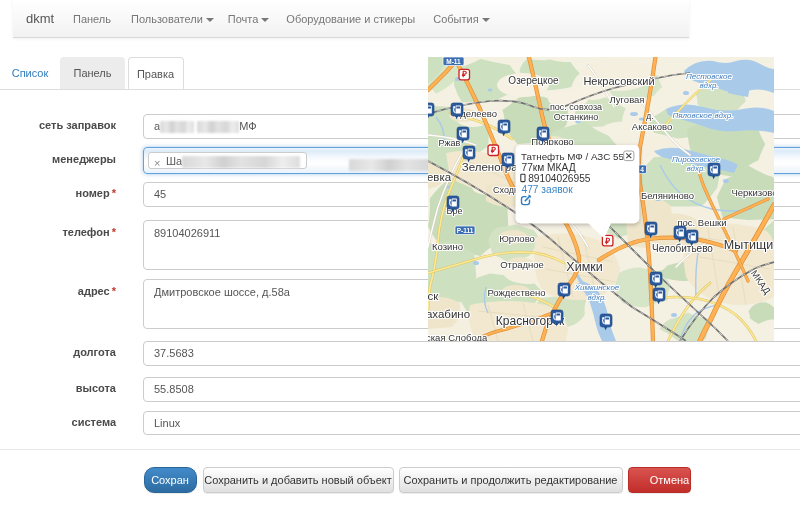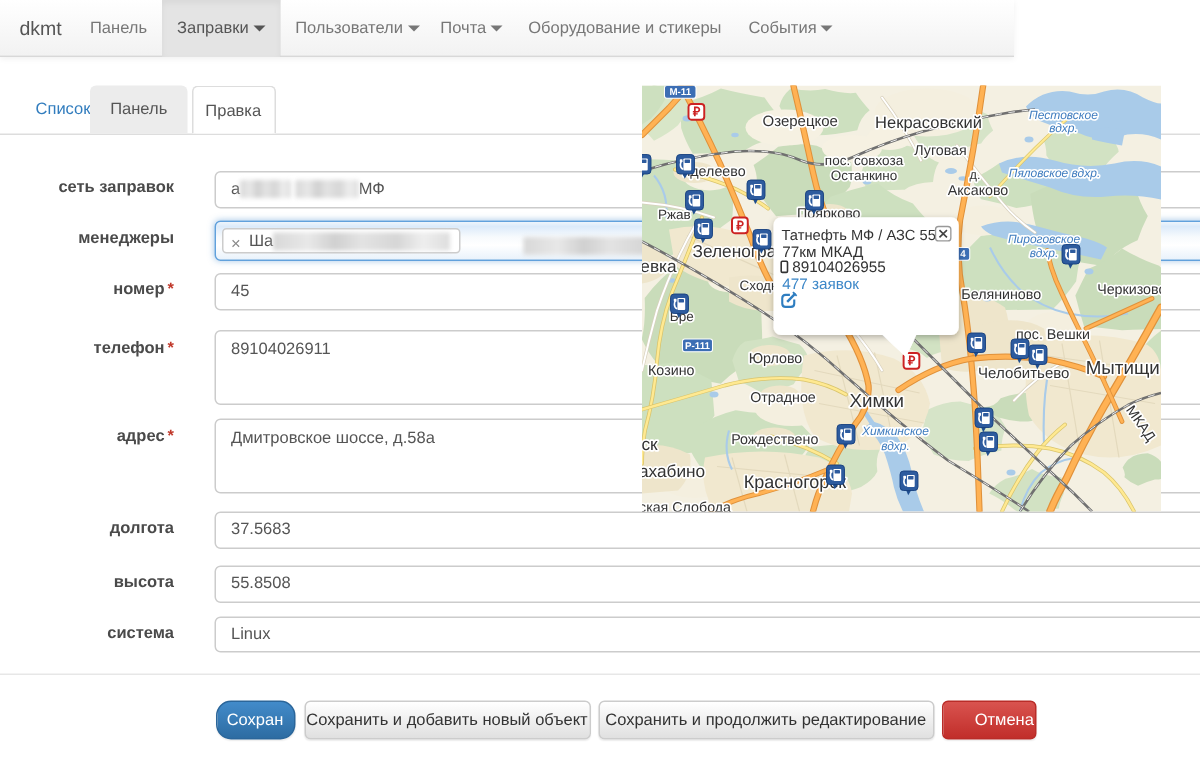--- a/index.html
+++ b/index.html
@@ -1,41 +1,41 @@
 <!DOCTYPE html>
 <html lang="ru"><head>
 <meta charset="utf-8">
 <style>
 * { margin:0; padding:0; box-sizing:border-box; }
 html,body { width:800px; height:514px; overflow:hidden; background:#fff;
   font-family:"Liberation Sans", sans-serif; }
 body { position:relative; }
 
 
-.navbar { position:absolute; left:0; top:0; width:676px; height:38px;
+.navbar { position:absolute; left:13px; top:0; width:676px; height:38px;
   background:linear-gradient(#ffffff,#f2f2f2); border-bottom:1px solid #d8d8d8;
   box-shadow:0 1px 4px rgba(0,0,0,.06);padding-left:23px; }
 .brand { position:absolute; left:13px; top:0; line-height:38px; font-size:13px; color:#555; }
 .nav { position:absolute; left:50px; top:0; height:38px; list-style:none; }
 .nav li { float:left; height:38px;text-align:center; }
 .nav li a { display:block; height:38px; line-height:38px; padding:0 10px;
   font-size:11px; color:#777; text-decoration:none; }
 .nav li.active a { background:#e4e4e4; color:#555;
   box-shadow:inset 0 2px 4px rgba(0,0,0,.05); }
 .caret { display:inline-block; width:0; height:0; margin-left:3px; vertical-align:1.5px;
   border-left:4px solid transparent; border-right:4px solid transparent;
   border-top:4px solid #777; }
 .nav li.active .caret { border-top-color:#555; }
 
 
 .tabs { position:absolute; left:0; top:57px; width:800px; height:33px;
   border-bottom:1px solid #ddd; }
 .tabs a { position:absolute; top:0; height:32px; line-height:32px;
   font-size:11px; text-decoration:none; text-align:center; }
-.tab-list { left:12px; width:60px; color:#327dbe; }
+.tab-list { left:0; width:60px; color:#327dbe; }
 .tab-create { left:60px; width:65px; color:#555; background:#ececec; height:29px; line-height:29px;
   border-radius:4px 4px 0 0; }
 .tab-edit { left:127.5px; width:56px; color:#555; background:#fff; border:1px solid #ddd;
   border-bottom:0; border-radius:4px 4px 0 0; height:33px; line-height:31px; }
 
 
 .fg { position:absolute; left:0; width:800px; }
 .fg label { position:absolute; right:684px; width:200px; text-align:right;
   font-size:11px; font-weight:bold; color:#4a4a4a; white-space:nowrap; }
 .req { color:#c0392b; font-size:11px; margin-left:2px; }
@@ -66,23 +66,20 @@
 #map { position:absolute; left:428px; top:57px; width:346px; height:284px; }
 </style>
 </head>
 <body>
 
 <div class="navbar">
   <span class="brand">dkmt</span>
   <ul class="nav">
     <li>
         <a>Панель</a>
-      </li>
-    <li class="active">
-        <a>Заправки<span class="caret"></span></a>
       </li>
     <li>
         <a>Пользователи<span class="caret"></span></a>
       </li>
     <li style="margin-left:-6px;">
         <a>Почта<span class="caret"></span></a>
       </li>
     <li style="margin-left:-3px;">
         <a>Оборудование и стикеры</a>
       </li>

